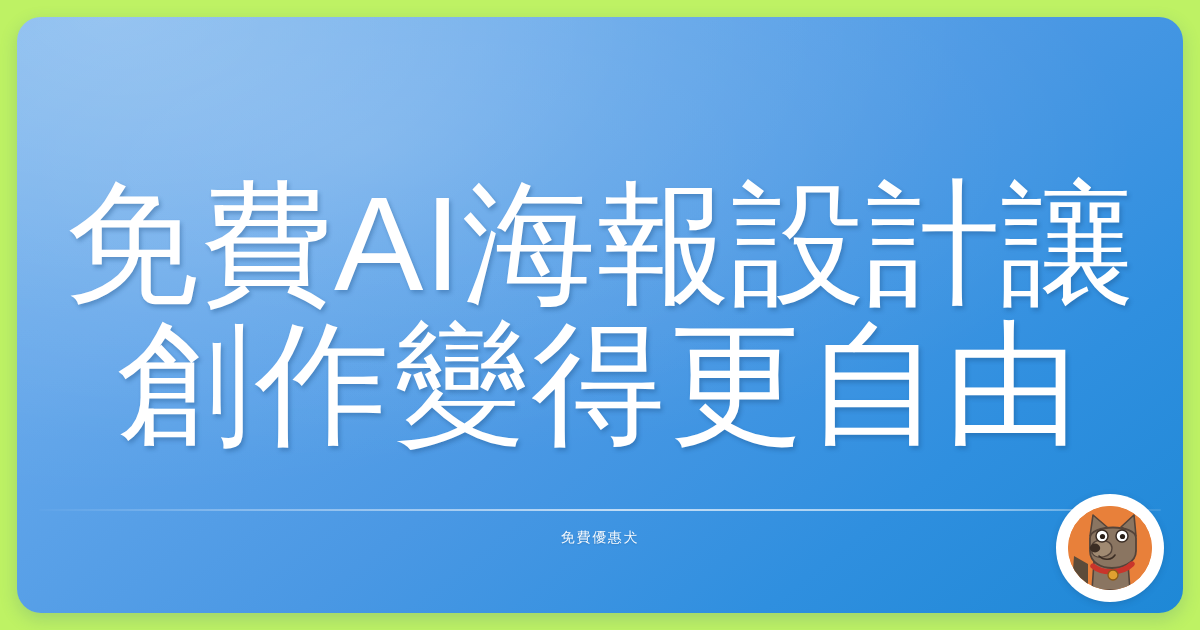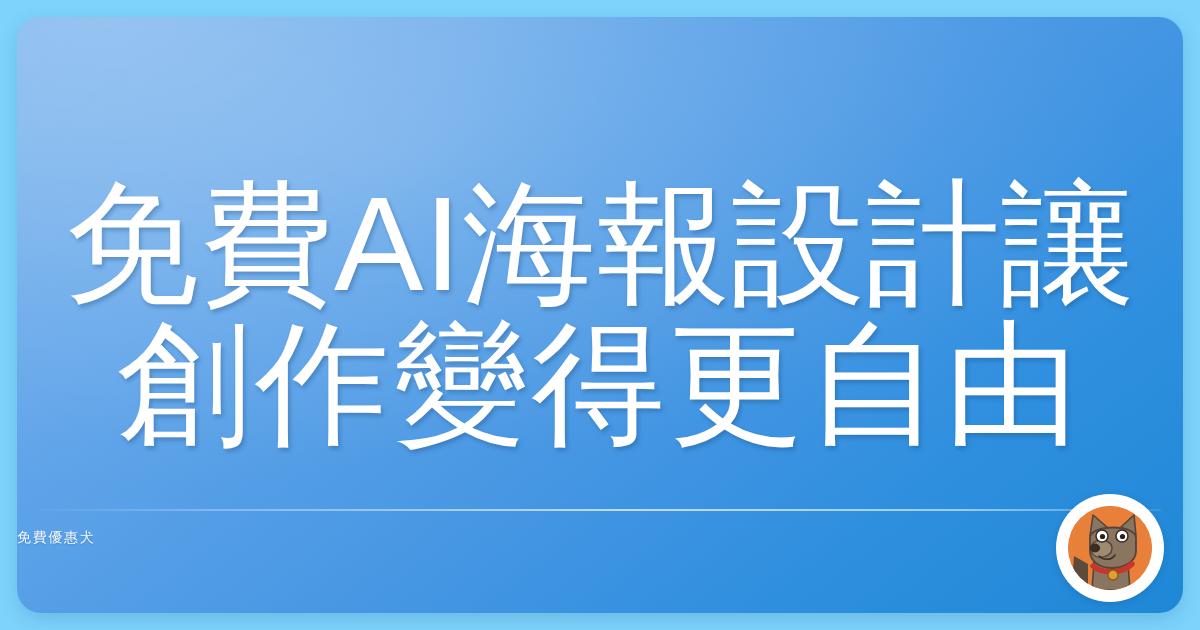--- a/index.html
+++ b/index.html
@@ -11,21 +11,21 @@
     height: 630px;
     background: #ffffff;
     font-family: "Liberation Sans", "DejaVu Sans", sans-serif;
     overflow: hidden;
   }
 
   .poster-stage {
     position: relative;
     width: 1200px;
     height: 630px;
-    background: #7dd3fc;
+    background: #bef264;
     display: block;
   }
 
   
   .poster-card {
     position: absolute;
     left: 17px;
     top: 17px;
     width: 1166px;
     height: 596px;
@@ -87,20 +87,21 @@
         rgba(255,255,255,0.10) 100%);
     border-radius: 2px;
   }
 
   
   .footer-caption {
     position: absolute;
     left: 0;
     right: 0;
     top: 512px;
+    text-align: center;
     color: #ffffff;
     font-size: 14px;
     letter-spacing: 0.12em;
     opacity: 0.96;
     text-shadow: 0 1px 2px rgba(20, 70, 120, 0.30);
   }
 
   
   .avatar-badge {
     position: absolute;

